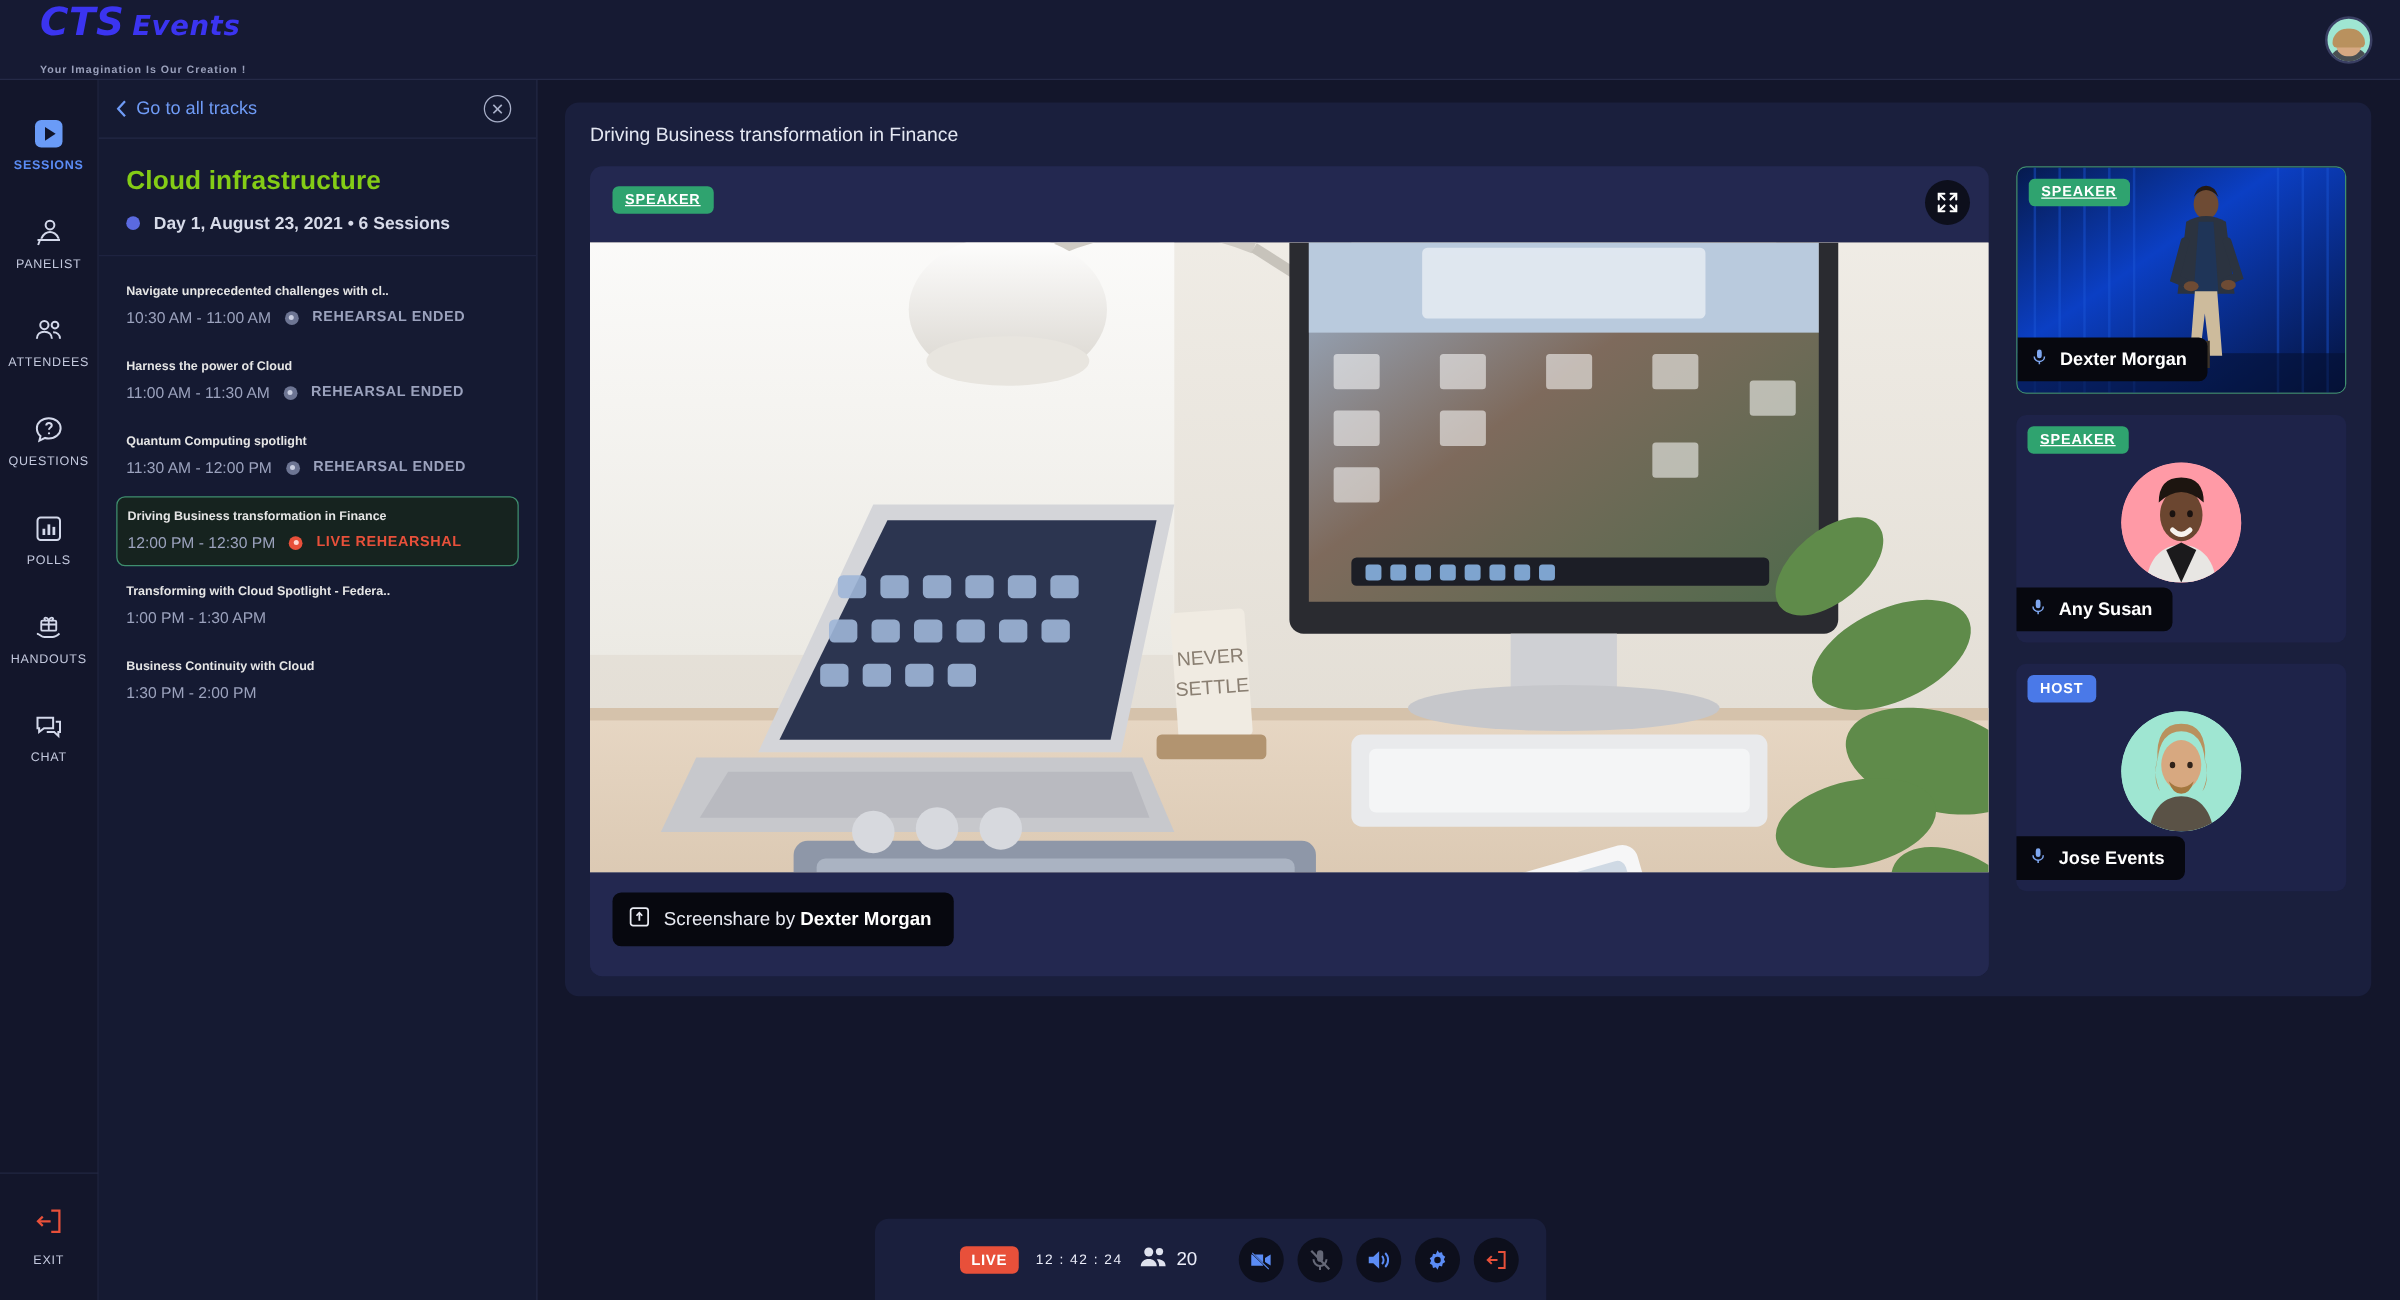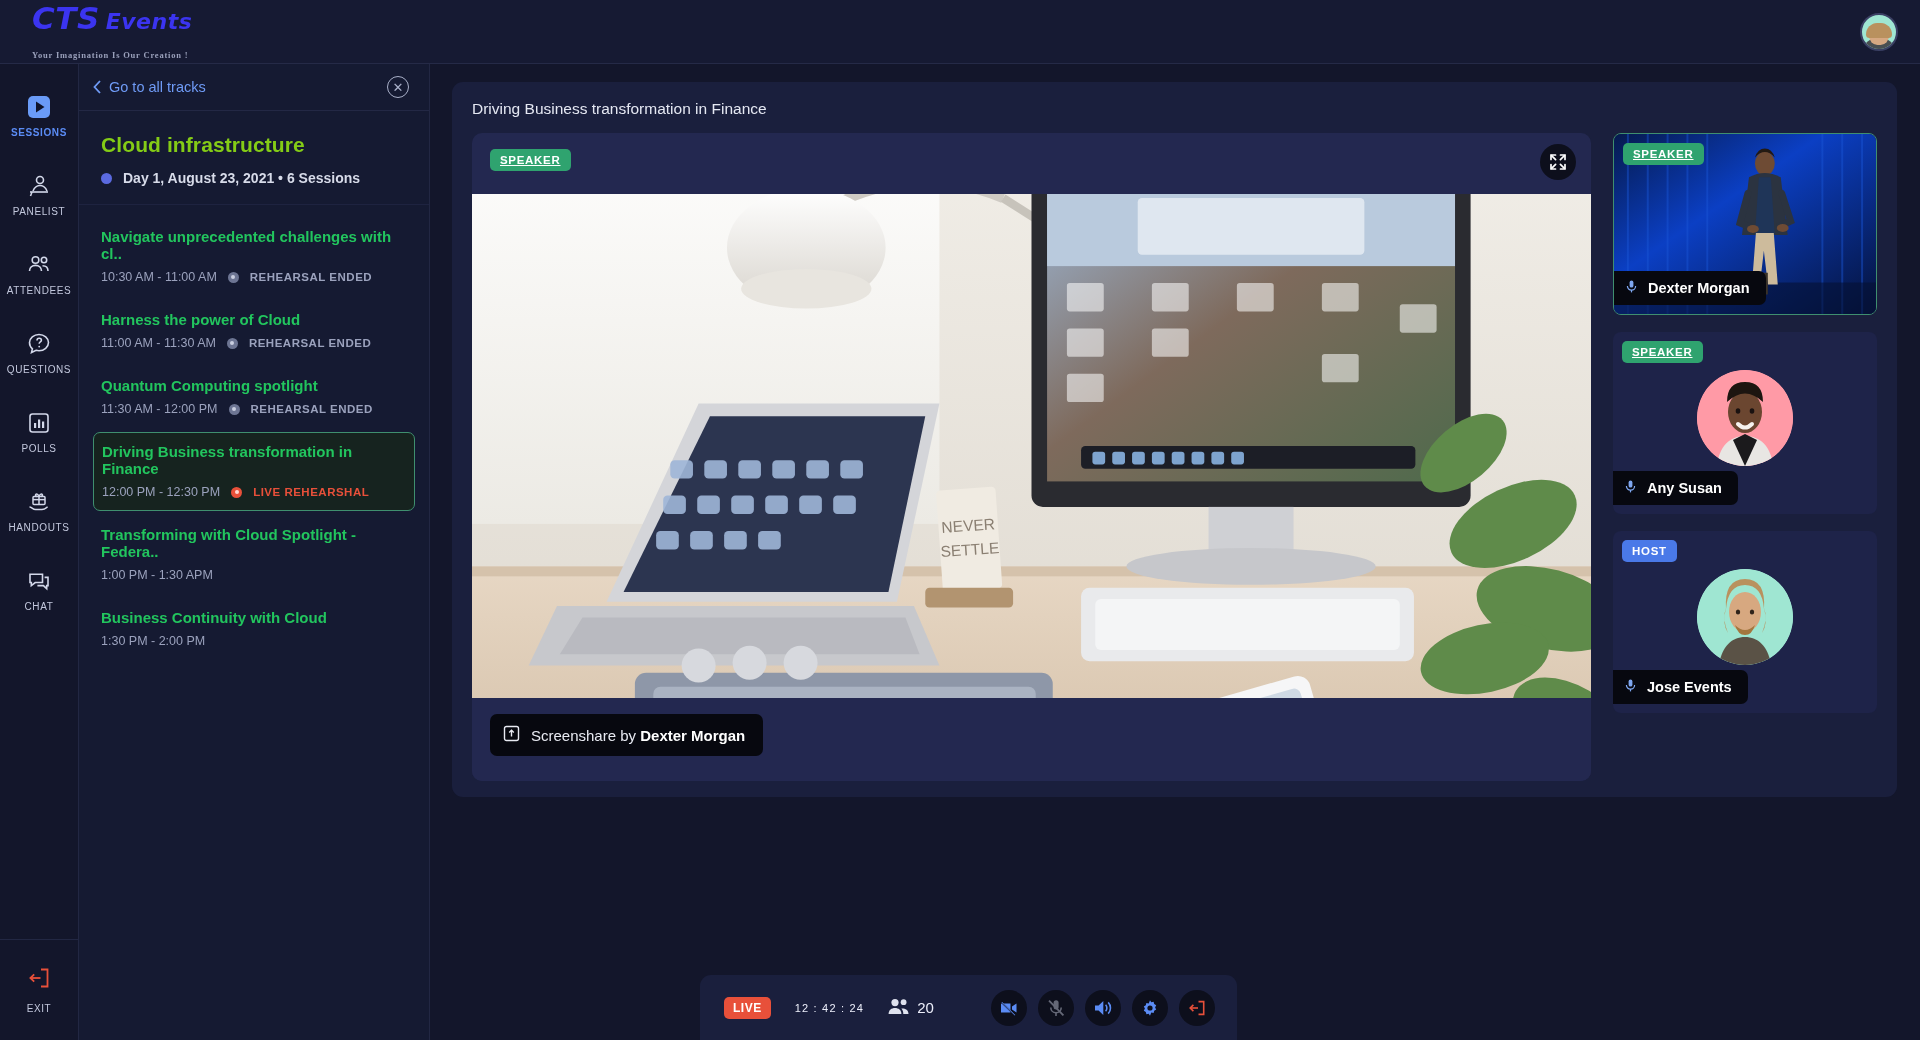--- a/index.html
+++ b/index.html
@@ -25,21 +25,21 @@
   .logo-wrap { display: flex; flex-direction: column; justify-content: flex-end; }
   .logo-main {
     font-family: "DejaVu Sans", sans-serif;
     font-size: 31px; font-weight: bold; letter-spacing: 0.5px;
     color: #3b34f0; line-height: 1.0;
     font-style: italic;
   }
   .logo-main .ev { font-size: 22px; margin-left: 6px; }
   .logo-tag {
     font-size: 8.5px; color: #9aa0bb; letter-spacing: 0.8px;
-    margin-top: 16px; font-weight: bold; font-family: Liberation Serif, serif;
+    margin-top: 16px; font-weight: bold;
   }
   .top-avatar {
     width: 38px; height: 38px; border-radius: 50%;
     background: #9fe6d2; border: 2px solid #3a3f63;
     overflow: hidden; position: relative; cursor: pointer;
   }
   .top-avatar .face {
     position: absolute; left: 50%; top: 56%;
     transform: translate(-50%,-50%);
     width: 20px; height: 22px; border-radius: 45% 45% 42% 42%;
@@ -118,21 +118,21 @@
   .sess-list { flex: 1; overflow: hidden; padding: 12px 14px 0; }
   .sess-item {
     padding: 11px 8px 12px; border-radius: 7px; cursor: pointer;
     margin-bottom: 4px;
   }
   .sess-item.selected {
     background: #16231f;
     border: 1.5px solid #3f8f6f;
     padding: 10px 8px 11px;
   }
-  .sess-name { font-size: 15px; font-weight: bold; color: #22c55e; margin-bottom: 8px; }
+  .sess-name { font-size: 10px; font-weight: bold; color: #e5e5e5; margin-bottom: 8px; }
   .sess-sub { display: flex; align-items: center; gap: 11px; font-size: 12.5px; color: #9ba2bd; }
   .st-dot {
     width: 11px; height: 11px; border-radius: 50%;
     display: inline-flex; align-items: center; justify-content: center; flex: 0 0 11px;
   }
   .st-dot.ended { background: #6d7593; }
   .st-dot.ended::after { content:''; width:4px; height:4px; border-radius:50%; background:#c9cee0; }
   .st-dot.live { background: #e8503a; }
   .st-dot.live::after { content:''; width:4px; height:4px; border-radius:50%; background:#ffd9d2; }
   .st-text { letter-spacing: 0.5px; font-size: 11.5px; font-weight: bold; color: #9ba2bd; }
@@ -204,21 +204,21 @@
     width: 96px; height: 96px; border-radius: 50%; overflow: hidden;
   }
 
   
   .ctrlbar {
     position: absolute; left: 700px; bottom: 0; width: 537px; height: 65px;
     background: #1a1f3d; border-radius: 11px 11px 0 0;
     display: flex; align-items: center; justify-content: space-between;
     padding: 0 22px 0 24px;
   }
-  .ctrl-left { display: flex; align-items: center; gap: 24px; }
+  .ctrl-left { display: flex; align-items: center; gap: 14px; margin-left: 44px; }
   .live-badge {
     background: #e8503a; color: #fff; font-size: 12px; font-weight: bold;
     border-radius: 5px; padding: 4px 9px; letter-spacing: 0.5px;
   }
   .timer { font-size: 11px; color: #eceefa; letter-spacing: 1.2px; }
   .att { display: flex; align-items: center; gap: 7px; font-size: 15px; color: #eceefa; }
   .ctrl-right { display: flex; align-items: center; gap: 11px; }
   .cbtn {
     width: 36px; height: 36px; border-radius: 50%;
     background: #0d0f1c; display: flex; align-items: center; justify-content: center;

